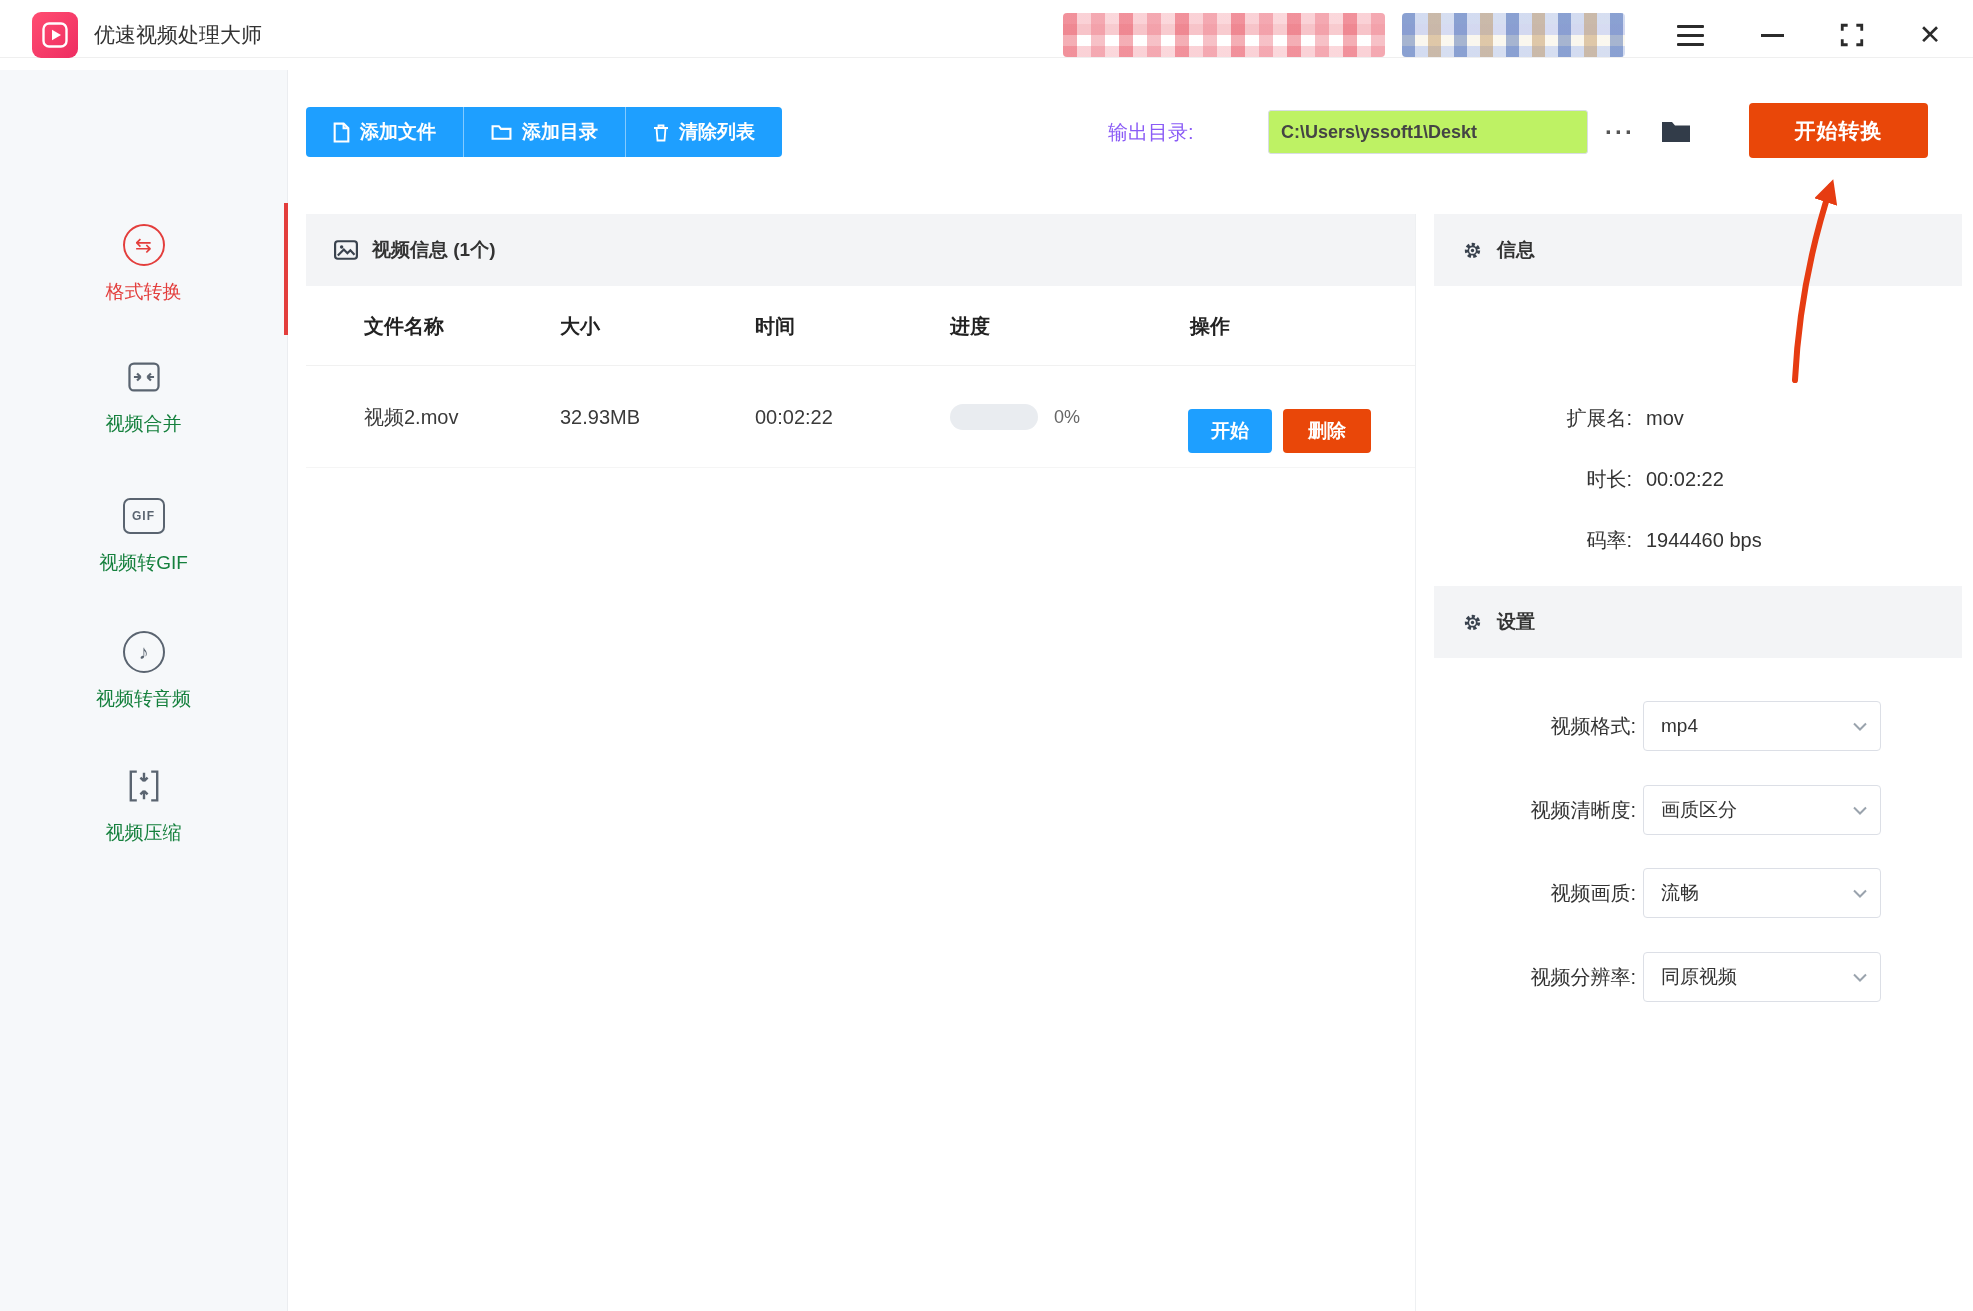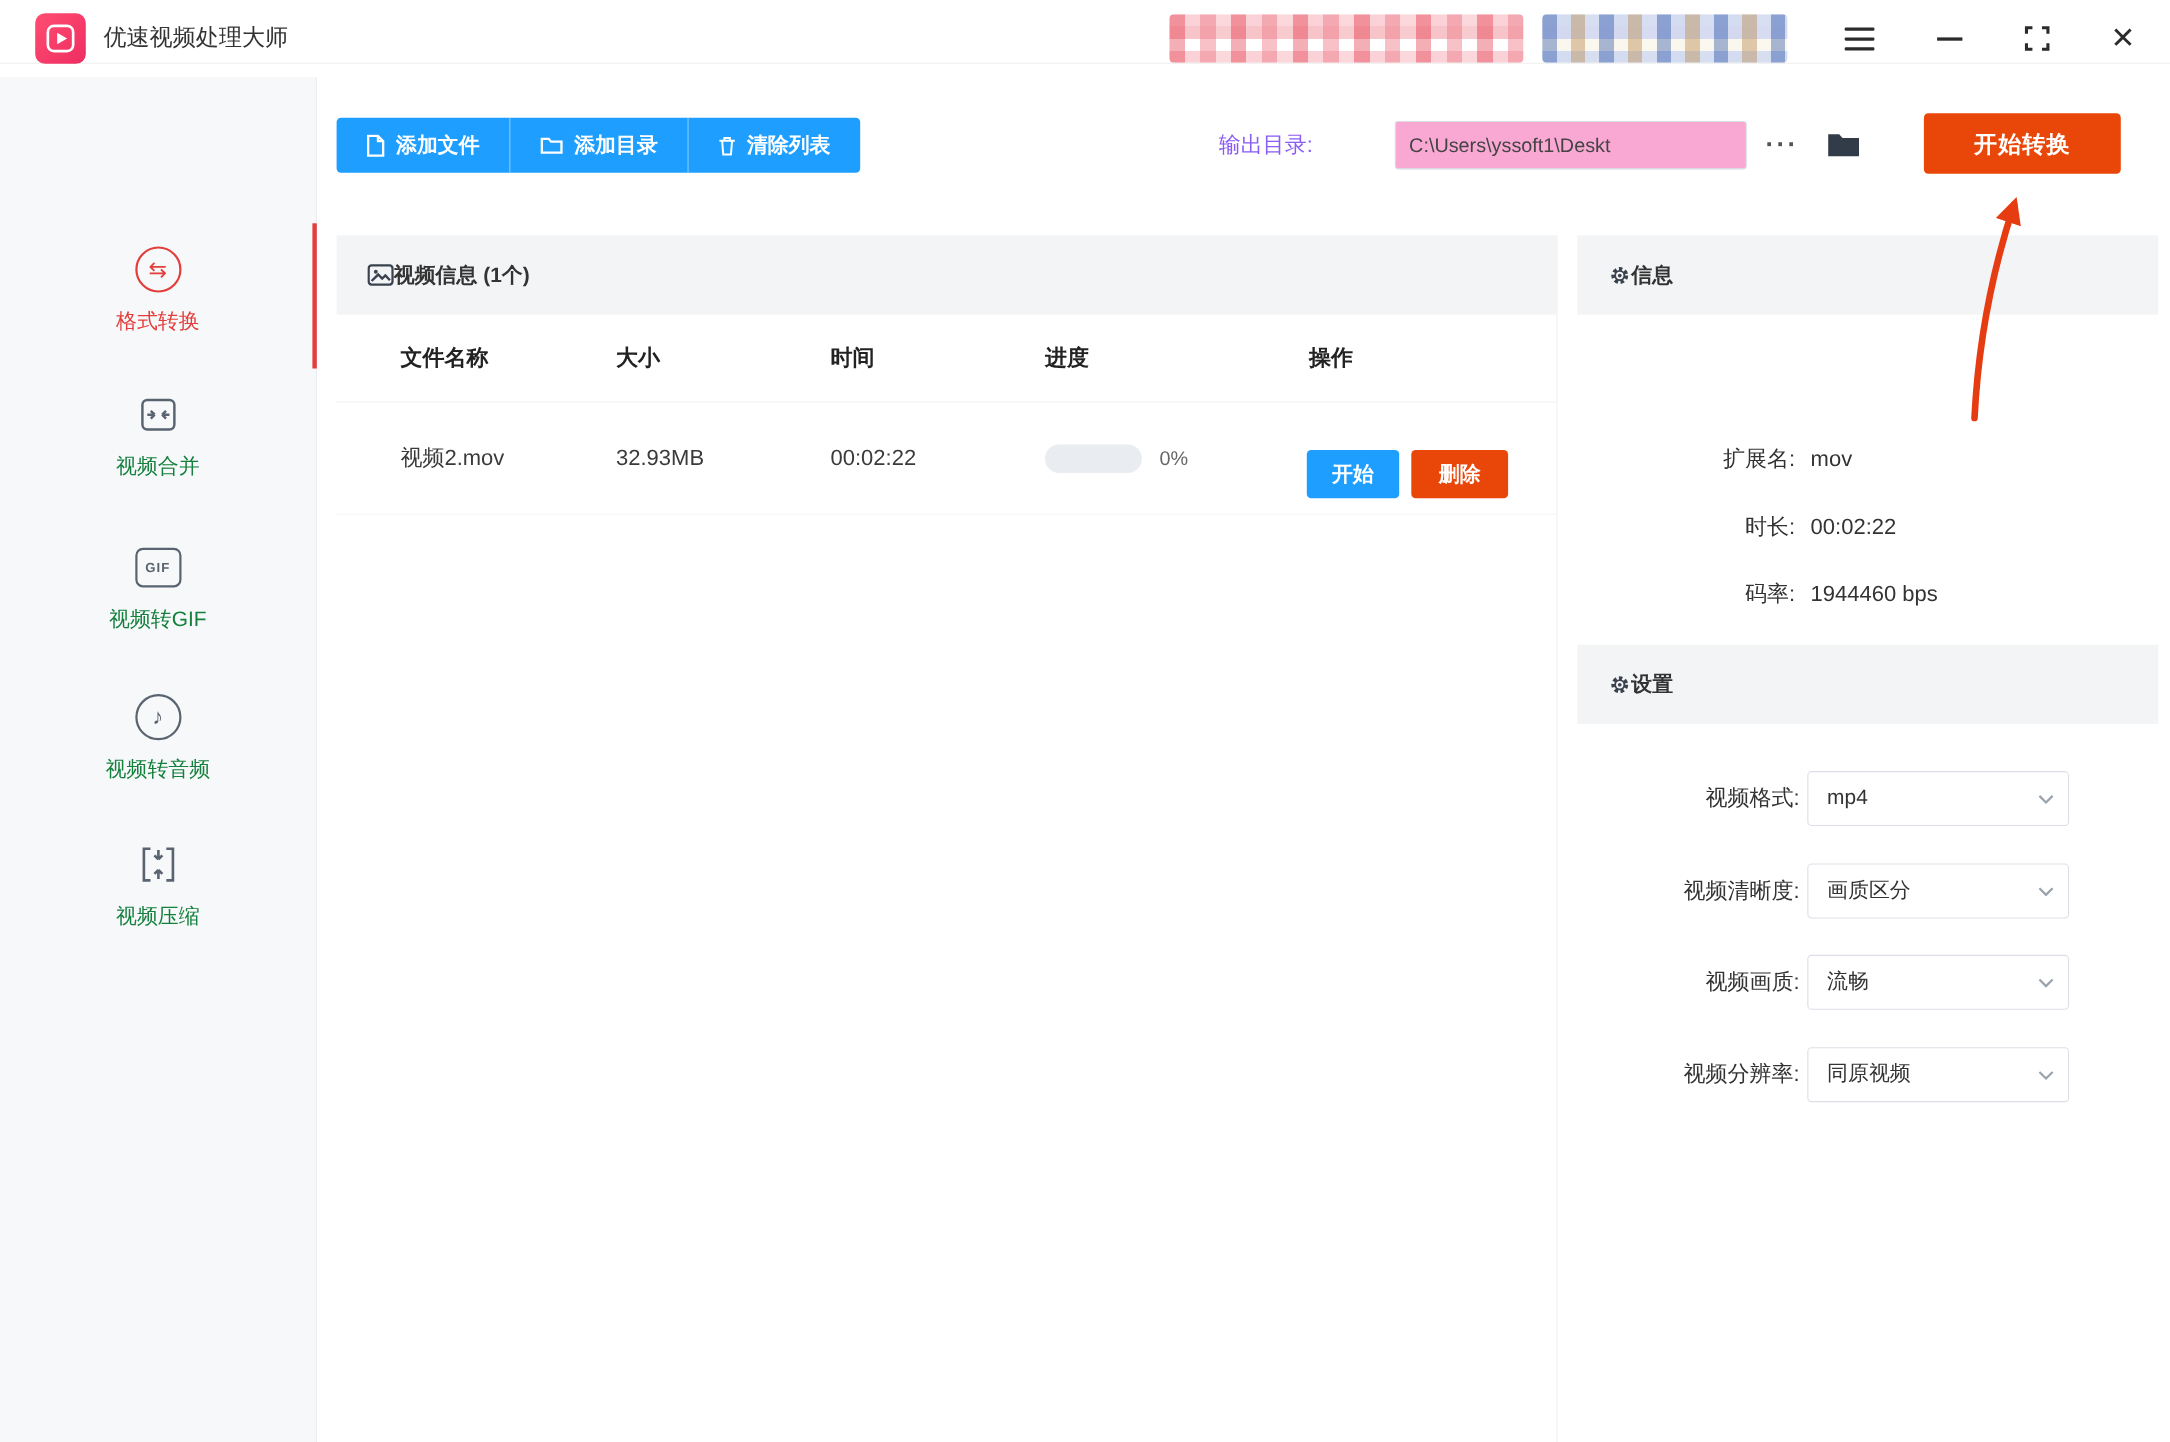--- a/index.html
+++ b/index.html
@@ -37,28 +37,28 @@
   .gif-box { width:42px; height:36px; border:2px solid #5a6470; border-radius:7px; display:flex; align-items:center; justify-content:center; font-size:12px; font-weight:700; color:#5a6470; letter-spacing:1px; }
   .nav-label { margin-top:10px; font-size:19px; color:#15803d; }
   .nav-item.active .circle-icon { border-color:#e33e3c; color:#e33e3c; }
   .nav-item.active .nav-label { color:#e33e3c; }
 
   
   .blue-group { position:absolute; left:306px; top:107px; height:50px; display:flex; background:#1e9fff; border-radius:4px; overflow:hidden; }
   .bgroup-btn { display:flex; align-items:center; gap:10px; padding:0 27px; color:#fff; font-size:19px; font-weight:600; cursor:pointer; background:transparent; border:none; }
   .bgroup-btn + .bgroup-btn { border-left:1px solid rgba(255,255,255,.45); }
   .output-label { position:absolute; left:1108px; top:107px; height:50px; line-height:50px; font-size:20px; color:#8b5cf6; }
-  .output-input { position:absolute; left:1268px; top:110px; width:320px; height:44px; border:1px solid #d8dde3; border-radius:3px; padding:0 12px; font-size:18px; color:#444; font-family:"Liberation Sans","DejaVu Sans",sans-serif; background:#f9a8d4; white-space:nowrap; overflow:hidden; }
+  .output-input { position:absolute; left:1268px; top:110px; width:320px; height:44px; border:1px solid #d8dde3; border-radius:3px; padding:0 12px; font-size:18px; color:#444; font-family:"Liberation Sans","DejaVu Sans",sans-serif; background:#bef264; white-space:nowrap; overflow:hidden;font-weight:bold; }
   .more-btn { position:absolute; left:1598px; top:107px; width:44px; height:50px; display:flex; align-items:center; justify-content:center; font-size:24px; font-weight:700; color:#555; letter-spacing:2px; cursor:pointer; }
   .folder-btn { position:absolute; left:1654px; top:113px; width:44px; height:38px; display:flex; align-items:center; justify-content:center; cursor:pointer; }
   .start-convert { position:absolute; left:1749px; top:103px; width:179px; height:55px; background:#e94709; color:#fff; border:none; border-radius:4px; font-size:21px; font-weight:600; letter-spacing:1px; cursor:pointer; font-family:inherit; }
 
   
   .file-panel { position:absolute; left:306px; top:214px; width:1110px; height:1097px; background:#fff; border-right:1px solid #eef0f2; }
-  .panel-header { height:72px; background:#f3f4f6; display:flex; align-items:center; padding-left:28px; font-size:19px; color:#333; font-weight:600; }
+  .panel-header { height:72px; background:#f3f4f6; display:flex; align-items:center; padding-left:28px; gap:14px; font-size:19px; color:#333; font-weight:600; }
   .thead { position:relative; height:80px; border-bottom:1px solid #f1f1f1; }
   .thead span { position:absolute; top:0; height:80px; line-height:80px; font-size:20px; font-weight:700; color:#222; }
   .col-name { left:34px;margin-left:24px; } .col-size { left:254px; } .col-time { left:449px; } .col-progress { left:644px; } .col-action { left:884px; }
   .trow { position:relative; height:102px; border-bottom:1px solid #f5f5f5; }
   .trow .cell { position:absolute; top:0; height:102px; line-height:102px; font-size:20px; color:#3a3a3a; }
   .progress-pill { position:absolute; left:644px; top:38px; width:88px; height:26px; border-radius:13px; background:#e9ecf0; }
   .progress-text { position:absolute; left:748px; top:0; height:102px; line-height:102px; font-size:18px; color:#666; }
   .row-btn { position:absolute; top:43px; height:44px; border:none; border-radius:4px; color:#fff; font-size:19px; font-weight:600; cursor:pointer; font-family:inherit; }
   .btn-start { left:882px; width:84px; background:#1e9fff; }
   .btn-delete { left:977px; width:88px; background:#e94709; }

